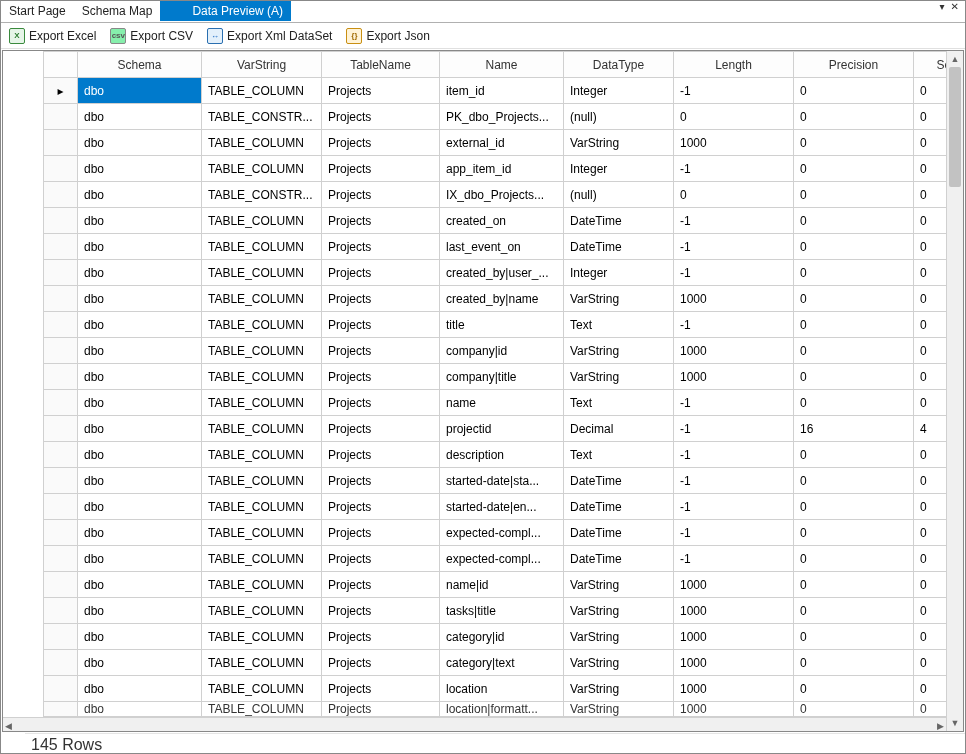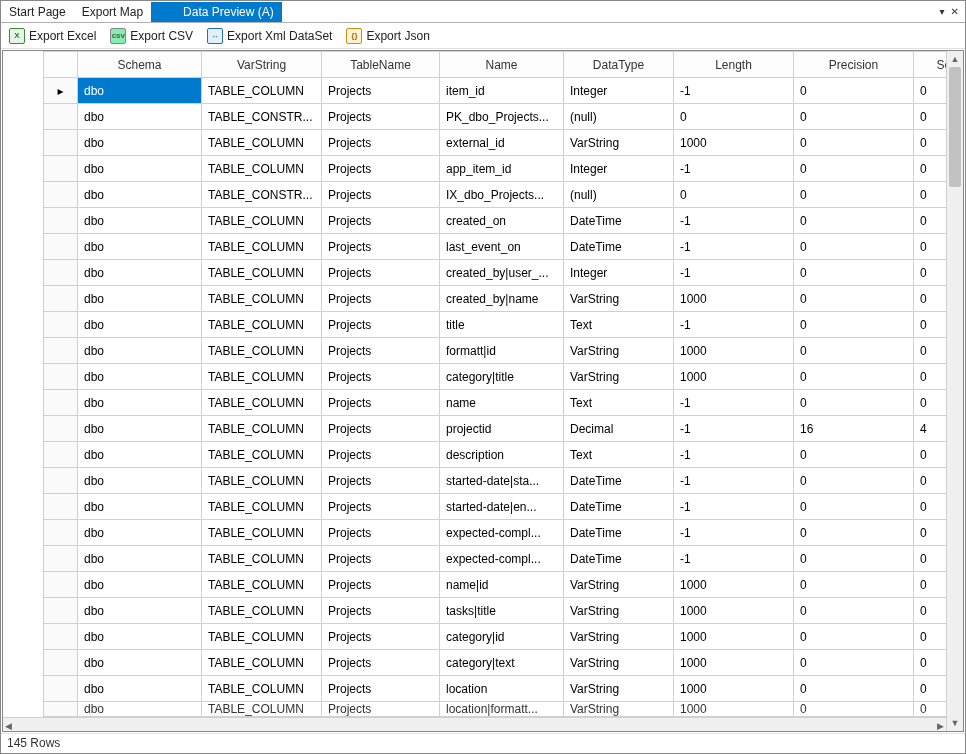--- a/index.html
+++ b/index.html
@@ -1,18 +1,18 @@
 <!DOCTYPE html>
 <html><head>
 <meta charset="utf-8">
 <style>
 * { box-sizing: border-box; margin: 0; padding: 0; }
 html, body { width: 966px; height: 754px; font-family: "Segoe UI", Tahoma, sans-serif; font-size: 12px; background: #fff; overflow: hidden; }
 .container { width: 966px; height: 754px; display: flex; flex-direction: column; border: 1px solid #888; }
-.tabbar { display: flex; align-items: center; height: 22px; background: #fff; border-bottom: 1px solid #b0b0b0; }
+.tabbar { display: flex; align-items: flex-start; height: 22px; background: #fff; border-bottom: 1px solid #b0b0b0; }
 .tab { padding: 3px 8px; color: #222; cursor: pointer; font-size: 12px; }
 .tab.active { background: #007acc; color: #fff; padding-left: 32px; }
 .tab-controls { margin-left: auto; display: flex; gap: 2px; padding-right: 4px; color: #333; }
 .tab-controls span { font-size: 10px; cursor: pointer; padding: 0 2px; }
 .toolbar { display: flex; align-items: center; height: 26px; background: #fff; padding: 2px 4px; gap: 6px; border-bottom: 1px solid #e0e0e0; }
 .tbtn { display: flex; align-items: center; gap: 4px; padding: 2px 4px; cursor: pointer; font-size: 12px; color: #222; }
 .tbtn .icon { width: 16px; height: 16px; display: flex; align-items: center; justify-content: center; font-size: 8px; border-radius: 2px; }
 .icon-excel { background: #e6f5e8; border: 1px solid #3a8a3d; color: #2e7d32; font-weight: bold; }
 .icon-csv { background: #86efac; border: 1px solid #888; color: #555; font-weight: bold; font-size: 7px; }
 .icon-xml { background: #e3f0fb; border: 1px solid #2a6fb0; color: #1565c0; font-weight: bold; }
@@ -33,32 +33,32 @@
 col.c-scale { width: 76px; }
 td.indicator { background: #fafafa; text-align: center; color: #555; }
 tr.selected td.schema-cell { background: #007acc; color: #fff; }
 tr.selected td.indicator { color: #000; }
 .vscroll { width: 17px; background: #f0f0f0; border-left: 1px solid #d0d0d0; position: relative; }
 .vscroll .thumb { position: absolute; top: 16px; left: 2px; right: 2px; height: 120px; background: #c2c2c2; border-radius: 2px; }
 .vscroll .arrow { position: absolute; left: 0; right: 0; height: 16px; text-align: center; font-size: 9px; color: #666; line-height: 16px; }
 .vscroll .arrow.up { top: 0; }
 .vscroll .arrow.down { bottom: 0; }
 .hscroll { height: 17px; background: #f0f0f0; border-top: 1px solid #d0d0d0; display: flex; align-items: center; justify-content: space-between; padding: 0 2px; font-size: 9px; color: #666; }
-.status { height: 20px; padding: 2px 6px; font-size: 12px; color: #333; border-top: 1px solid #e5e5e5; }
+.status { height: 20px; padding: 2px 6px; font-size: 16px; color: #333; border-top: 1px solid #e5e5e5; margin-left: 24px; }
 tr.partial td { color: #333; }
 tr.partial { height: 14px; }
 tr.partial td { height: 14px; padding-top: 0; padding-bottom: 0; overflow: hidden; }
 </style>
 </head>
 <body>
 <div class="container">
 
 <div class="tabbar">
   <div class="tab">Start Page</div>
-  <div class="tab">Export Map</div>
+  <div class="tab">Schema Map</div>
   <div class="tab active">Data Preview (A)</div>
   <div class="tab-controls">
     <span>▾</span>
     <span>✕</span>
   </div>
 </div>
 
 <div class="toolbar">
   <div class="tbtn">
     <span class="icon icon-excel">X</span>
@@ -214,32 +214,32 @@
               <td>Text</td>
               <td>-1</td>
               <td>0</td>
               <td>0</td>
             </tr>
             <tr>
               <td class="indicator"></td>
               <td class="schema-cell">dbo</td>
               <td>TABLE_COLUMN</td>
               <td>Projects</td>
-              <td>formatt|id</td>
-              <td>VarString</td>
-              <td>1000</td>
-              <td>0</td>
-              <td>0</td>
-            </tr>
-            <tr>
-              <td class="indicator"></td>
-              <td class="schema-cell">dbo</td>
-              <td>TABLE_COLUMN</td>
-              <td>Projects</td>
-              <td>category|title</td>
+              <td>company|id</td>
+              <td>VarString</td>
+              <td>1000</td>
+              <td>0</td>
+              <td>0</td>
+            </tr>
+            <tr>
+              <td class="indicator"></td>
+              <td class="schema-cell">dbo</td>
+              <td>TABLE_COLUMN</td>
+              <td>Projects</td>
+              <td>company|title</td>
               <td>VarString</td>
               <td>1000</td>
               <td>0</td>
               <td>0</td>
             </tr>
             <tr>
               <td class="indicator"></td>
               <td class="schema-cell">dbo</td>
               <td>TABLE_COLUMN</td>
               <td>Projects</td>

